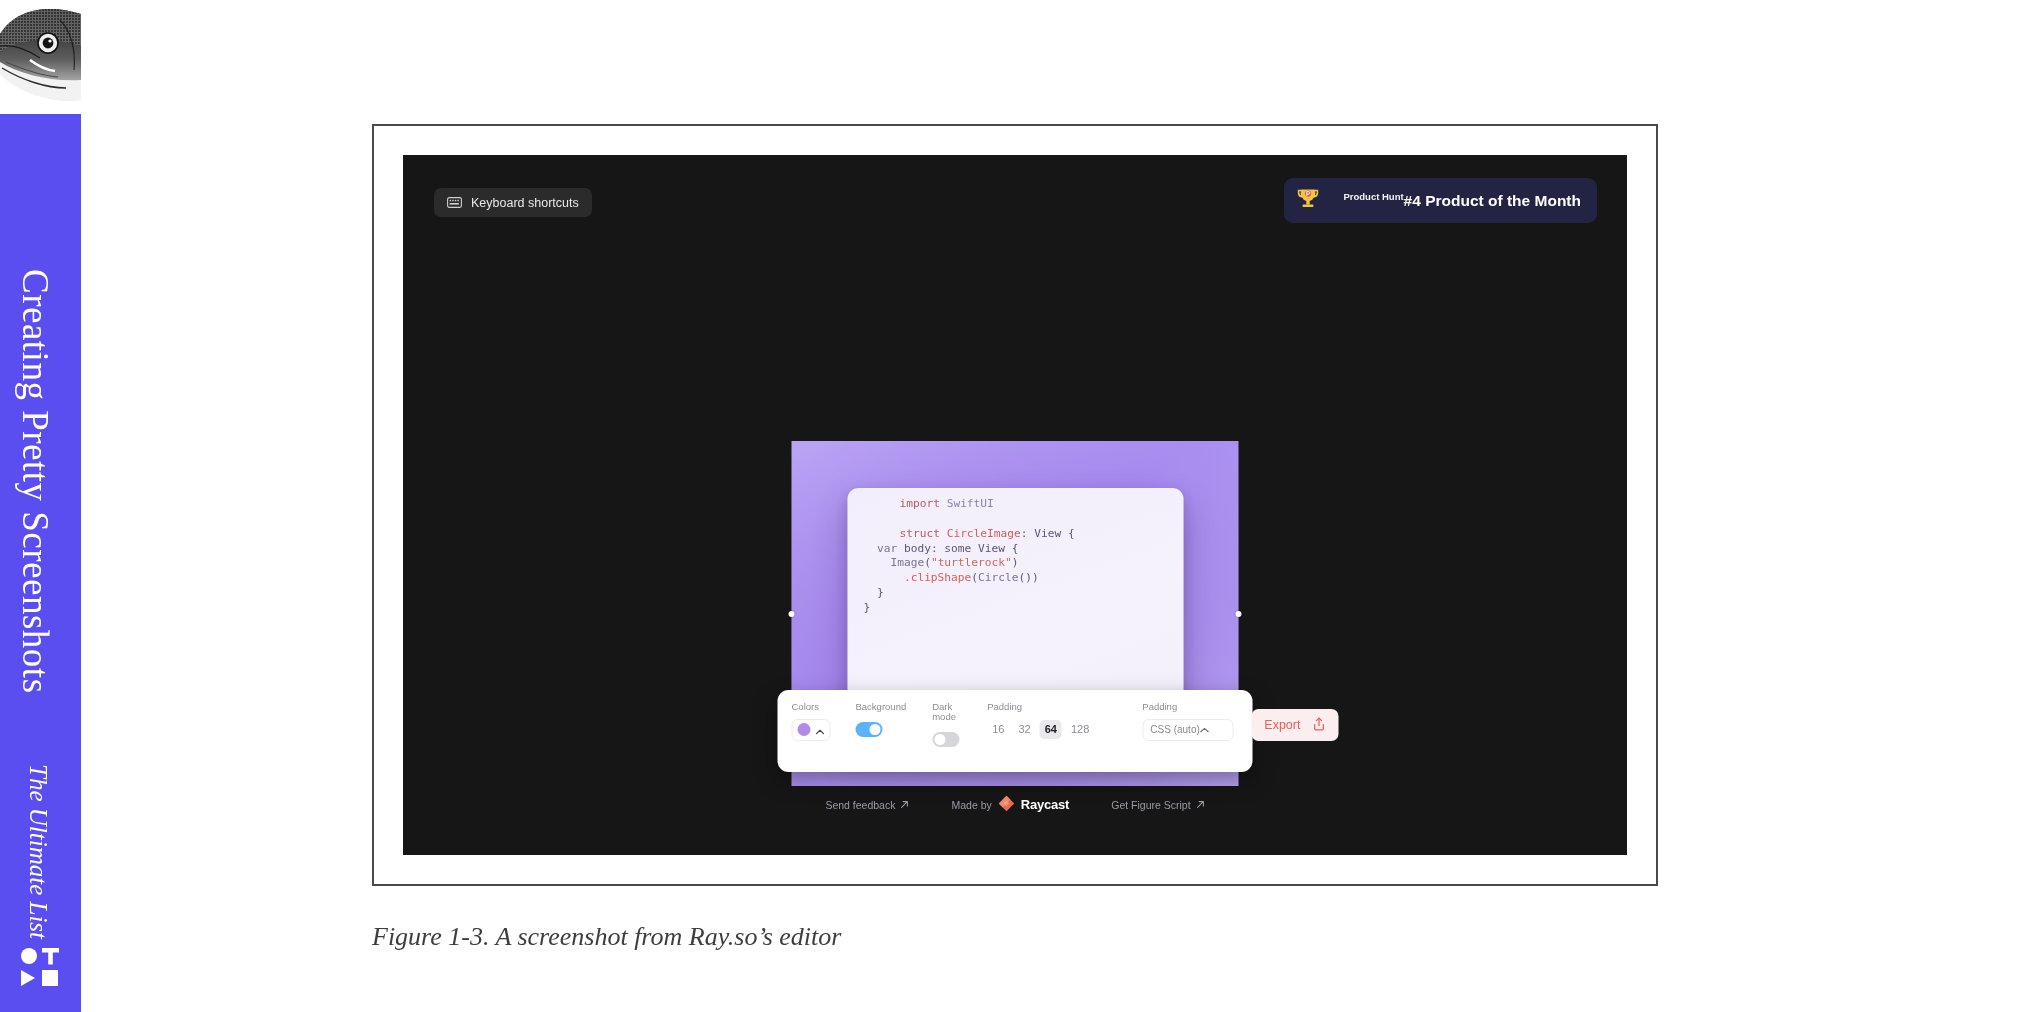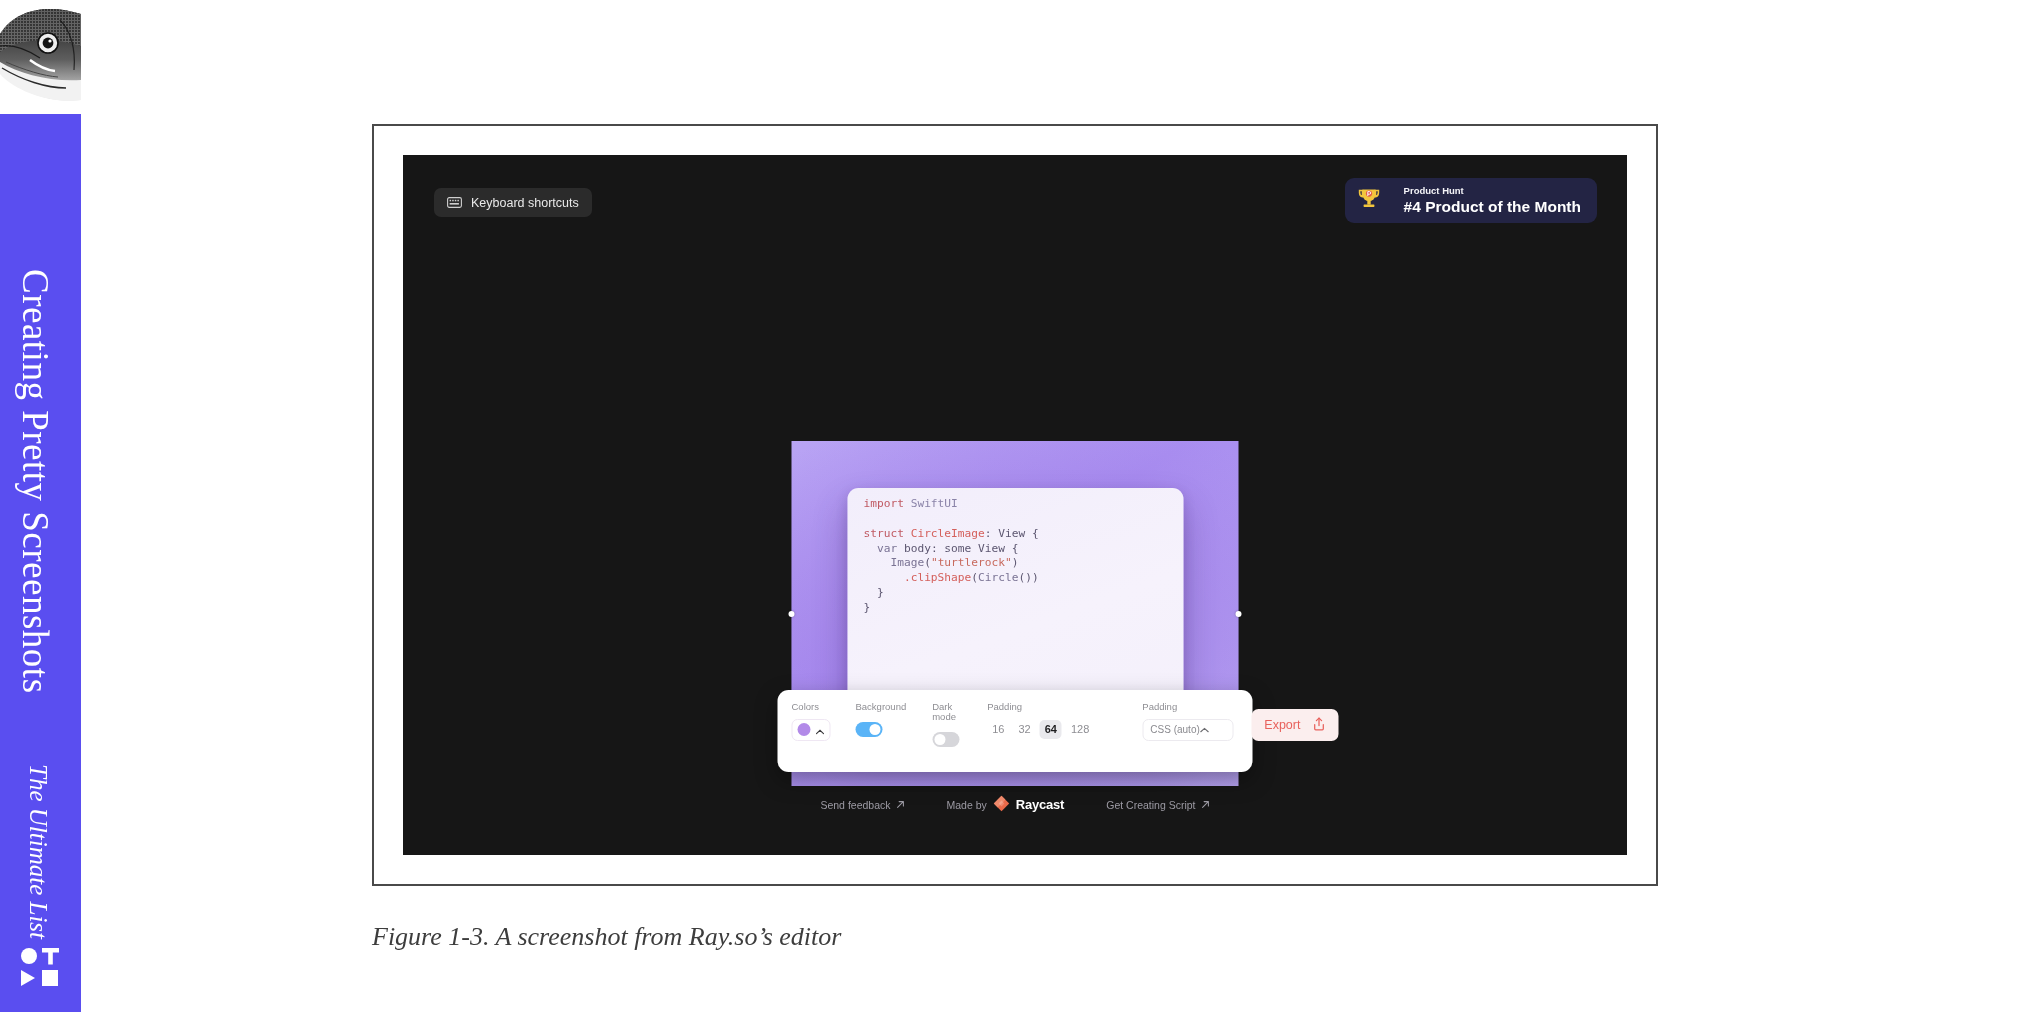--- a/index.html
+++ b/index.html
@@ -77,21 +77,21 @@
   }
   #kbd-shortcuts svg { display:block; }
 
   
   #ph-badge {
     position:absolute; right:30px; top:23px;
     height:45px; padding:0 16px 0 11px;
     display:flex; align-items:center; gap:10px;
     background:#232444; border-radius:9px;
   }
-  #ph-text { display:flex; flex-direction:column; justify-content:flex-start;margin-left:12px; }
+  #ph-text { display:flex; flex-direction:row; justify-content:flex-start;margin-left:12px; }
   #ph-label { color:#f4f4f8; font-size:9.5px; font-weight:bold; line-height:1.3; }
   #ph-rank  { color:#ffffff; font-size:15.5px; font-weight:bold; line-height:1.25; }
 
   
   #snippet-wrap {
     position:absolute; left:50%; top:286px; transform:translateX(-50%);
     width:447px; height:345px;
   }
   #snippet-bg {
     position:absolute; inset:0;
@@ -121,21 +121,21 @@
     width:100%; text-align:center;
     font-size:10.5px; color:#8c8798;
     font-family:"Liberation Sans", sans-serif;
   }
   #code-body {
     padding:9px 0 0 16px;
     font-family:"DejaVu Sans Mono", monospace;
     font-size:11.2px; line-height:14.85px;
     white-space:pre; color:#5c5670;
   }
-  .tok-kw  { color:#c05a63; }
+  .tok-kw  { color:#c05a63;margin-left:36px; }
   .tok-type{ color:#8a83a8; }
   .tok-str { color:#c86a5e; }
   .tok-fn  { color:#d4605c; }
   .tok-pln { color:#5c5670; }
   .tok-id  { color:#7a7394; }
 
   
   #toolbar {
     position:absolute; left:50%; transform:translateX(-50%);
     top:535px; width:475px; height:82px;
@@ -394,21 +394,21 @@
         <svg width="17" height="17" viewBox="0 0 17 17">
           <polygon points="8.5,0.8 16.2,8.5 8.5,16.2 0.8,8.5" fill="#ea6a4a"></polygon>
           <polygon points="8.5,0.8 12.4,4.7 4.7,12.4 0.8,8.5" fill="#f08f72" opacity="0.85"></polygon>
           <polygon points="5.6,8.5 8.5,5.6 11.4,8.5 8.5,11.4" fill="#ffffff" opacity="0.22"></polygon>
         </svg>
       </span>
       <span id="raycast-word">Raycast</span>
     </span>
 
     <span class="foot-link">
-      <span>Get Creating Script</span>
+      <span>Get Figure Script</span>
       <span>
         <svg width="9" height="9" viewBox="0 0 9 9">
             <path d="M1.6 7.4L7.3 1.7M3.1 1.6h4.3v4.3" stroke="#9c9aa3" stroke-width="1.05" fill="none" stroke-linecap="round" stroke-linejoin="round"></path>
           </svg>
       </span>
     </span>
   </div>
 </div>
 
 <div id="figure-caption">Figure 1-3. A screenshot from Ray.so’s editor</div>

